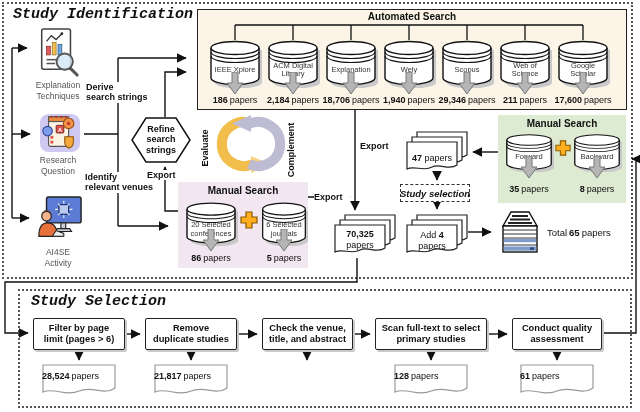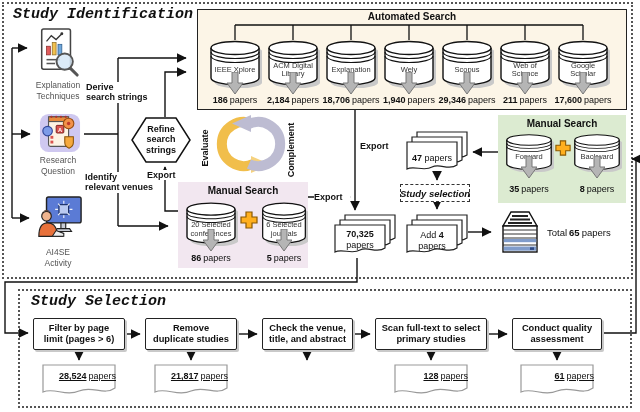--- a/index.html
+++ b/index.html
@@ -18,21 +18,21 @@
   .cyl svg{position:absolute;left:0;top:0;width:100%;height:100%;}
   .cyl-label{position:absolute;left:1px;right:1px;top:35%;bottom:6%;display:flex;
              align-items:center;justify-content:center;text-align:center;
              font-size:7.5px;line-height:1.15;color:#333;}
   .count{font-size:9px;text-align:center;white-space:nowrap;}
   .count .b{margin-right:2px;}
   .proc-box{box-sizing:border-box;border:1.8px solid #222;border-radius:2px;background:#fff;
             box-shadow:2px 2px 0 #c9c9c9;display:flex;align-items:center;justify-content:center;
             font-size:9.3px;font-weight:bold;text-align:center;line-height:1.2;}
   .doc-text{position:absolute;left:0;width:52px;text-align:center;font-size:9px;line-height:1.25;}
-  .sel-doc-text{position:absolute;left:0;right:0;top:7px;text-align:right;font-size:9px;text-decoration:underline;}
+  .sel-doc-text{position:absolute;left:0;right:0;top:7px;text-align:left;font-size:9px;}
   .sel-doc-text .b{margin-right:2px;}
   .vlabel{font-size:9px;font-weight:bold;text-align:center;transform:rotate(-90deg);}
   .dashed-step{box-sizing:border-box;border:1.5px dashed #333;background:#fff;display:flex;
                align-items:center;justify-content:center;font-size:9.5px;font-weight:bold;
                font-style:italic;white-space:nowrap;}
   .hex-text{position:absolute;left:0;right:0;top:7px;text-align:center;font-size:9px;
             font-weight:bold;line-height:1.15;}
   .total-label{font-size:9.5px;white-space:nowrap;}
   .total-label span{margin-right:2px;}
 </style>

